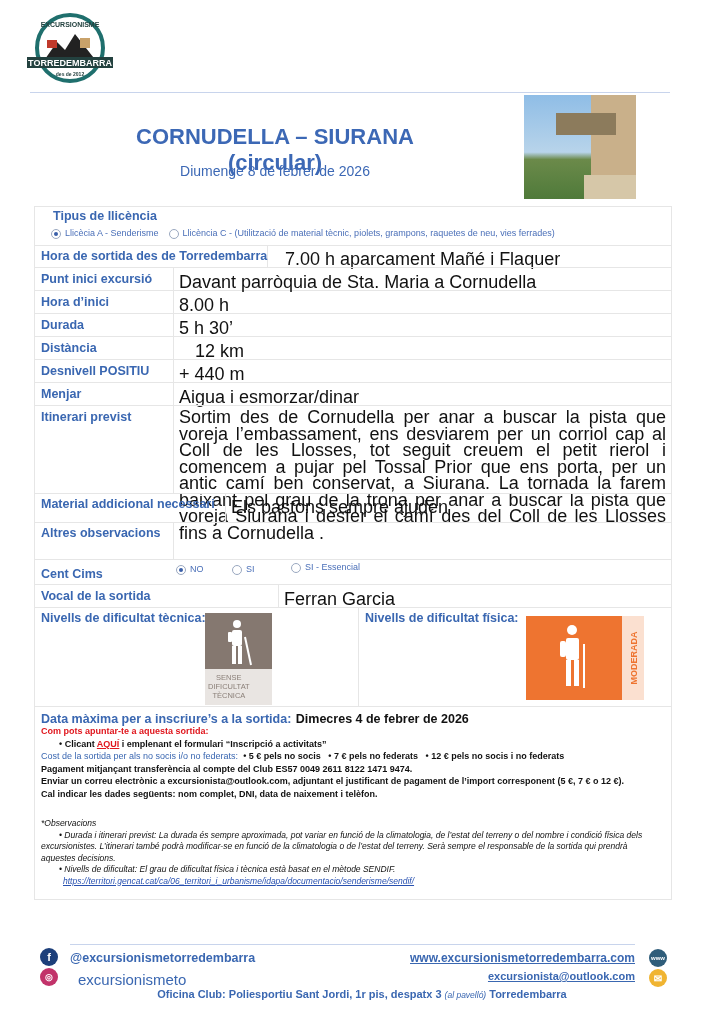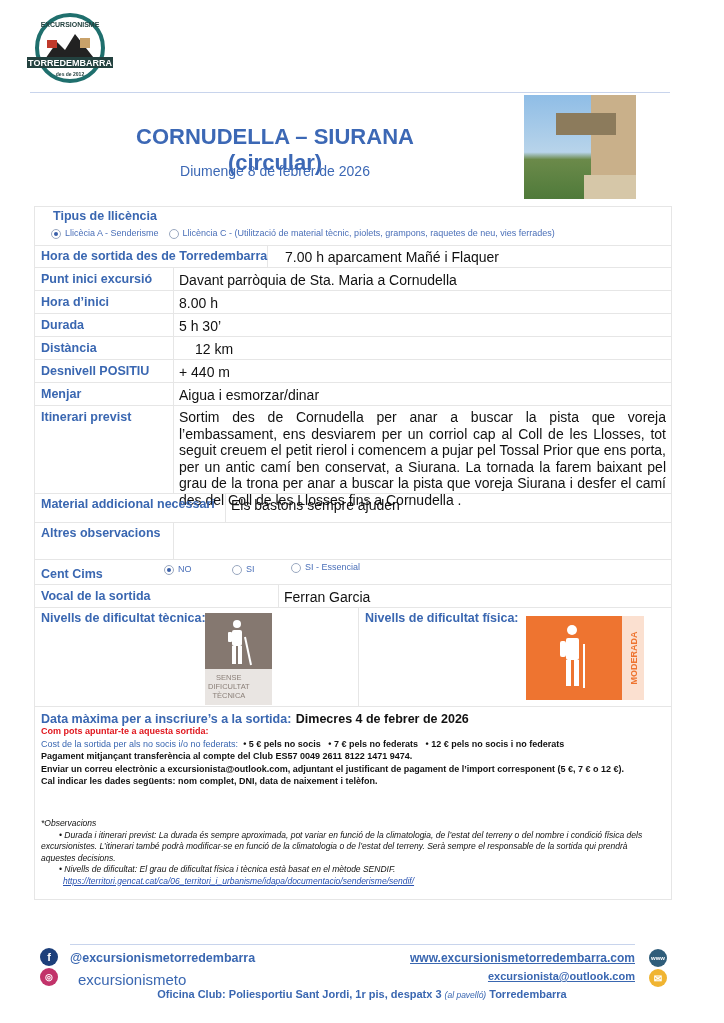--- a/index.html
+++ b/index.html
@@ -1,20 +1,20 @@
 <!DOCTYPE html>
 <html><head>
 <meta charset="utf-8">
 <style>
   html,body{margin:0;padding:0;background:#fff;}
   body{width:724px;height:1023px;position:relative;overflow:hidden;font-family:"Liberation Sans",sans-serif;color:#111;}
   .abs{position:absolute;}
   .blue{color:#2f5ea8;}
   .lbl{color:#3a67b1;font-weight:bold;font-size:12.5px;}
-  .val{font-size:14px;color:#111;}
+  .val{font-size:18px;color:#111;}
   .cell{position:absolute;border:1px solid #e6e6e6;box-sizing:border-box;}
   .hr{position:absolute;height:1px;background:#c8d4ec;}
   .radio{display:inline-block;width:8px;height:8px;border:1px solid #9aa8c0;border-radius:50%;vertical-align:middle;position:relative;margin-right:4px;background:#fff;}
   .radio.on::after{content:"";position:absolute;left:2px;top:2px;width:4px;height:4px;border-radius:50%;background:#3a5fa8;}
   .tiny{font-size:9px;color:#4a6fb8;}
   .notes{font-size:9px;line-height:12.5px;}
   .red{color:#e0161d;font-weight:bold;}
   .b{font-weight:bold;}
   a{color:#2750b0;}
   .social{width:18px;height:18px;border-radius:50%;display:flex;align-items:center;justify-content:center;color:#fff;font-weight:bold;font-size:11px;}
@@ -90,21 +90,21 @@
 <div class="cell" style="left:225px;top:493px;width:447px;height:30px;"></div>
 <div class="abs lbl" style="left:41px;top:497px;">Material addicional necessari</div>
 <div class="abs val" style="left:231px;top:497px;">Els bastons sempre ajuden</div>
 
 <div class="cell" style="left:34px;top:522px;width:140px;height:38px;"></div>
 <div class="cell" style="left:173px;top:522px;width:499px;height:38px;"></div>
 <div class="abs lbl" style="left:41px;top:526px;">Altres observacions</div>
 
 <div class="cell" style="left:34px;top:559px;width:638px;height:26px;"></div>
 <div class="abs lbl" style="left:41px;top:567px;">Cent Cims</div>
-<div class="abs tiny" style="left:164px;top:564px;text-align:center;"><span class="radio on"></span><span>NO</span></div>
+<div class="abs tiny" style="left:176px;top:564px;text-align:center;"><span class="radio on"></span><span>NO</span></div>
 <div class="abs tiny" style="left:232px;top:564px;"><span class="radio"></span><span>SI</span></div>
 <div class="abs tiny" style="left:291px;top:562px;"><span class="radio"></span><span>SI - Essencial</span></div>
 
 <div class="cell" style="left:34px;top:584px;width:245px;height:24px;"></div>
 <div class="cell" style="left:278px;top:584px;width:394px;height:24px;"></div>
 <div class="abs lbl" style="left:41px;top:589px;">Vocal de la sortida</div>
 <div class="abs val" style="left:284px;top:589px;">Ferran Garcia</div>
 
 <div class="cell" style="left:34px;top:607px;width:325px;height:100px;"></div>
 <div class="cell" style="left:358px;top:607px;width:314px;height:100px;"></div>
@@ -143,20 +143,21 @@
   </div>
 </div>
 
 <div class="cell" style="left:34px;top:706px;width:638px;height:194px;"></div>
 <div class="abs" style="left:41px;top:709px;white-space:nowrap;">
   <span class="lbl">Data màxima per a inscriure’s a la sortida:</span>
   <span class="b" style="font-size:12.5px;">Dimecres 4 de febrer de 2026</span>
 </div>
 <div class="abs notes" style="left:41px;top:725px;width:630px;">
   <div class="red">Com pots apuntar-te a aquesta sortida:</div>
+  <div class="b" style="padding-left:18px;">• <span>Clicant</span> <a href="#" class="red" style="text-decoration:underline;">AQUÍ</a><span> i emplenant el formulari “Inscripció a activitats”</span></div>
   <div>
     <span style="color:#3a67b1;">Cost de la sortida per als no socis i/o no federats:</span>
     &nbsp;<span class="b">•</span> <span class="b">5 € pels no socis</span>
     &nbsp;&nbsp;<span class="b">•</span> <span class="b">7 € pels no federats</span>
     &nbsp;&nbsp;<span class="b">•</span> <span class="b">12 € pels no socis i no federats</span>
   </div>
   <div class="b">Pagament mitjançant transferència al compte del Club ES57 0049 2611 8122 1471 9474.</div>
   <div class="b">Enviar un correu electrònic a excursionista@outlook.com, adjuntant el justificant de pagament de l’import corresponent (5 €, 7 € o 12 €).</div>
   <div class="b">Cal indicar les dades següents: nom complet, DNI, data de naixement i telèfon.</div>
 </div>

